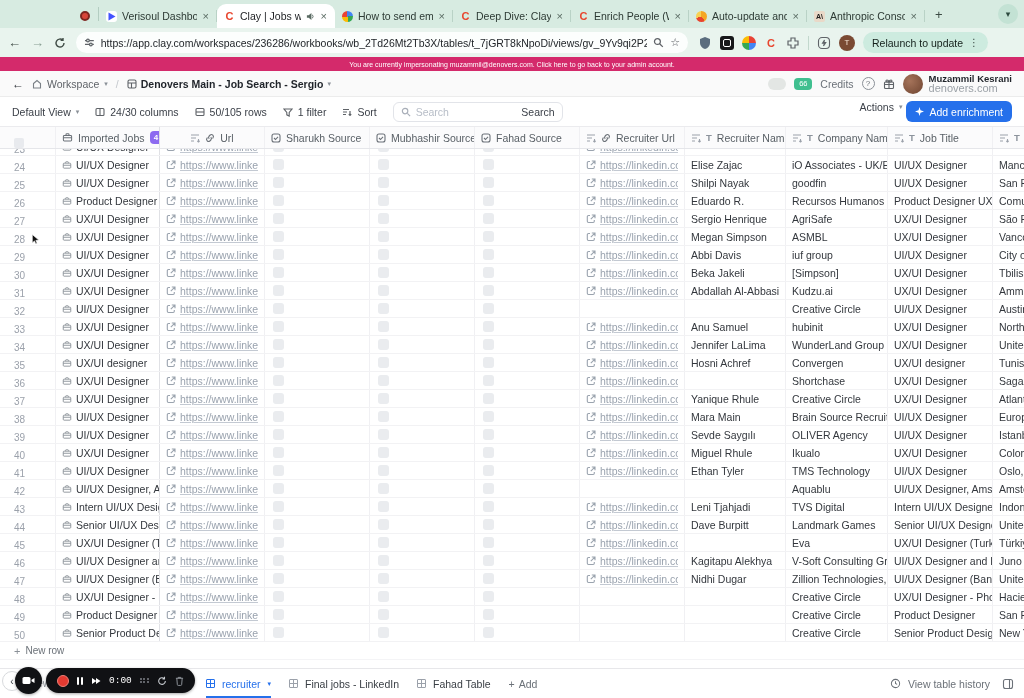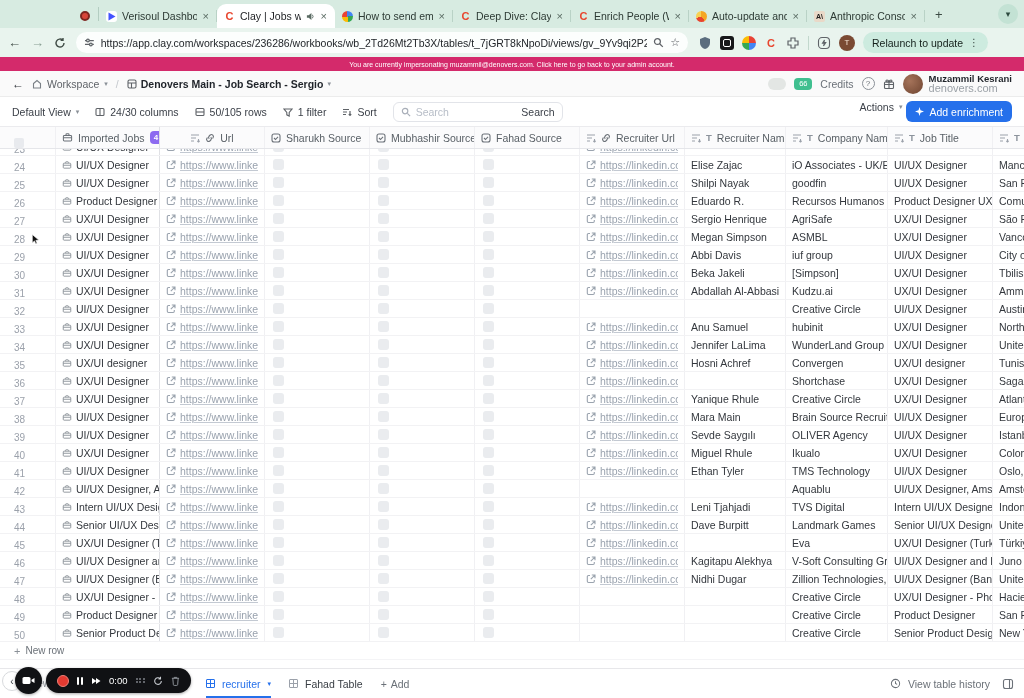--- a/index.html
+++ b/index.html
@@ -101,21 +101,21 @@
   .view-hint{position:absolute;left:30px;bottom:9px;font-size:10px;color:#8a9097;}
   .circ-btn{position:absolute;left:2px;bottom:7px;width:20px;height:20px;border-radius:50%;background:#fff;border:1px solid #d8dadd;color:#3b4046;font-size:10px;display:flex;align-items:center;justify-content:center;}
 
   
   .recorder{position:absolute;left:15px;bottom:4px;display:flex;align-items:center;z-index:5;}
   .cam-circle{width:27px;height:27px;border-radius:50%;background:#101114;display:flex;align-items:center;justify-content:center;flex:none;box-shadow:0 1px 3px rgba(0,0,0,.35);}
   .rec-pill{height:25px;background:#101114;border-radius:13px;display:flex;align-items:center;gap:8px;padding:0 11px;margin-left:4px;box-shadow:0 1px 3px rgba(0,0,0,.35);}
   .rec-btn{width:12px;height:12px;border-radius:50%;background:#e33a31;border:1.5px solid #f07f77;flex:none;}
   .pause{display:flex;gap:2px;}
   .pause i{width:2px;height:8px;background:#fff;border-radius:1px;display:block;}
-  .rec-time{color:#fff;font-size:9.5px;font-family:Liberation Sans, sans-serif;}
+  .rec-time{color:#fff;font-size:9.5px;font-family:Liberation Mono, monospace;}
   .dots{display:grid;grid-template-columns:repeat(3,2px);grid-gap:1.5px;}
   .dots i{width:2px;height:2px;background:#7c8187;border-radius:50%;display:block;}
 </style>
 </head>
 <body>
 
 <div class="tabstrip">
   <span class="rec-dot"></span>
   <span class="strip-sep"></span>
   <div id="tabs" style="display:flex;align-items:flex-end;min-width:0;">
@@ -1688,20 +1688,24 @@
   <span class="circ-btn">‹</span>
   <span class="view-hint">view...</span>
   <div class="f-tabs">
     <span class="f-tab active">
       <span class="grid-ico"></span>
       <span>recruiter</span>
       <span class="chev" style="color:#2570eb;">▾</span>
     </span>
     <span class="f-tab">
       <span class="grid-ico" style="color:#9ba1aa;"></span>
+      <span>Final jobs - LinkedIn</span>
+    </span>
+    <span class="f-tab">
+      <span class="grid-ico" style="color:#9ba1aa;"></span>
       <span>Fahad Table</span>
     </span>
     <span class="f-add">
       <span>+</span>
       <span>Add</span>
     </span>
   </div>
   <div class="f-right">
     <span class="f-tab">
       <svg width="11" height="11" viewBox="0 0 12 12" fill="none" stroke="#6b7178" stroke-width="1.1">

